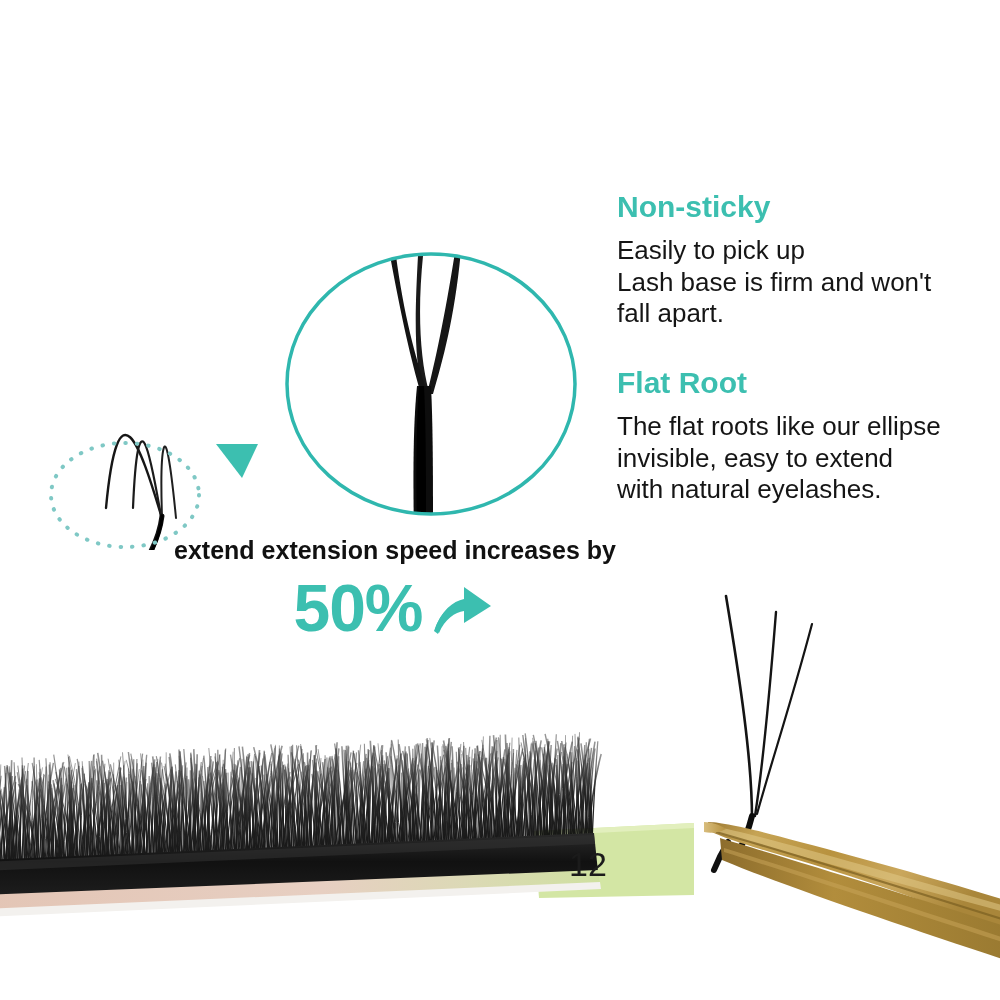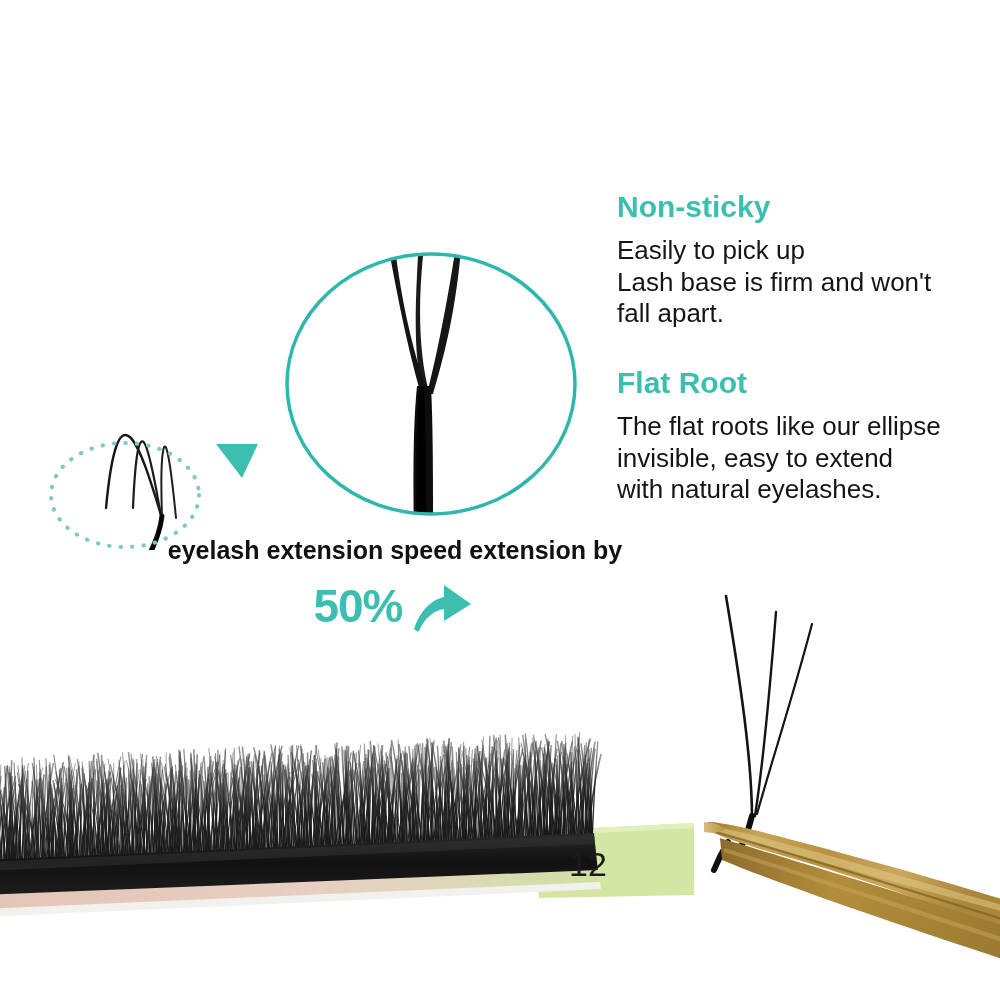--- a/index.html
+++ b/index.html
@@ -42,21 +42,21 @@
     position:absolute;left:0;top:536px;width:790px;
     text-align:center;
     font-size:25px;font-weight:bold;color:#111;
     white-space:nowrap;
   }
   .stat-row{
     position:absolute;left:0;top:575px;width:790px;
     display:flex;align-items:center;justify-content:center;gap:8px;
   }
   .stat-num{
-    font-size:46px;font-weight:bold;color:#3cbfb0;
+    font-size:66px;font-weight:bold;color:#3cbfb0;
     line-height:1;letter-spacing:-1px;
   }
   .stat-arrow{width:66px;height:62px;display:block;}
 
   
   .layer{position:absolute;pointer-events:none;}
 </style>
 </head>
 <body>
 
@@ -119,21 +119,21 @@
 
   <div class="feat" id="feature-flatroot">
     <div class="feat-head">Flat Root</div>
     <div class="feat-body">
       <div>The flat roots like our ellipse</div>
       <div>invisible, easy to extend</div>
       <div>with natural eyelashes.</div>
     </div>
   </div>
 
-  <div class="caption">eyelash extension speed extension by</div>
+  <div class="caption">extend extension speed increases by</div>
   <div class="stat-row">
     <span class="stat-num">50%</span>
     <svg class="stat-arrow" viewBox="0 0 66 62">
       <path d="M4 52 C 10 34, 22 24, 33 22 L33 10 L60 29 L33 46 L33 34 C 24 35, 14 42, 8 56 Z" fill="#3cbfb0"></path>
       <path d="M3 54 C 9 36, 21 25, 34 23 L34 33 C 23 34, 12 42, 7 57 Z" fill="#3cbfb0"></path>
     </svg>
   </div>
 
   <svg class="layer" style="left:-6px;top:690px;width:700px;height:250px;" viewBox="0 0 700 250">
     <defs>

